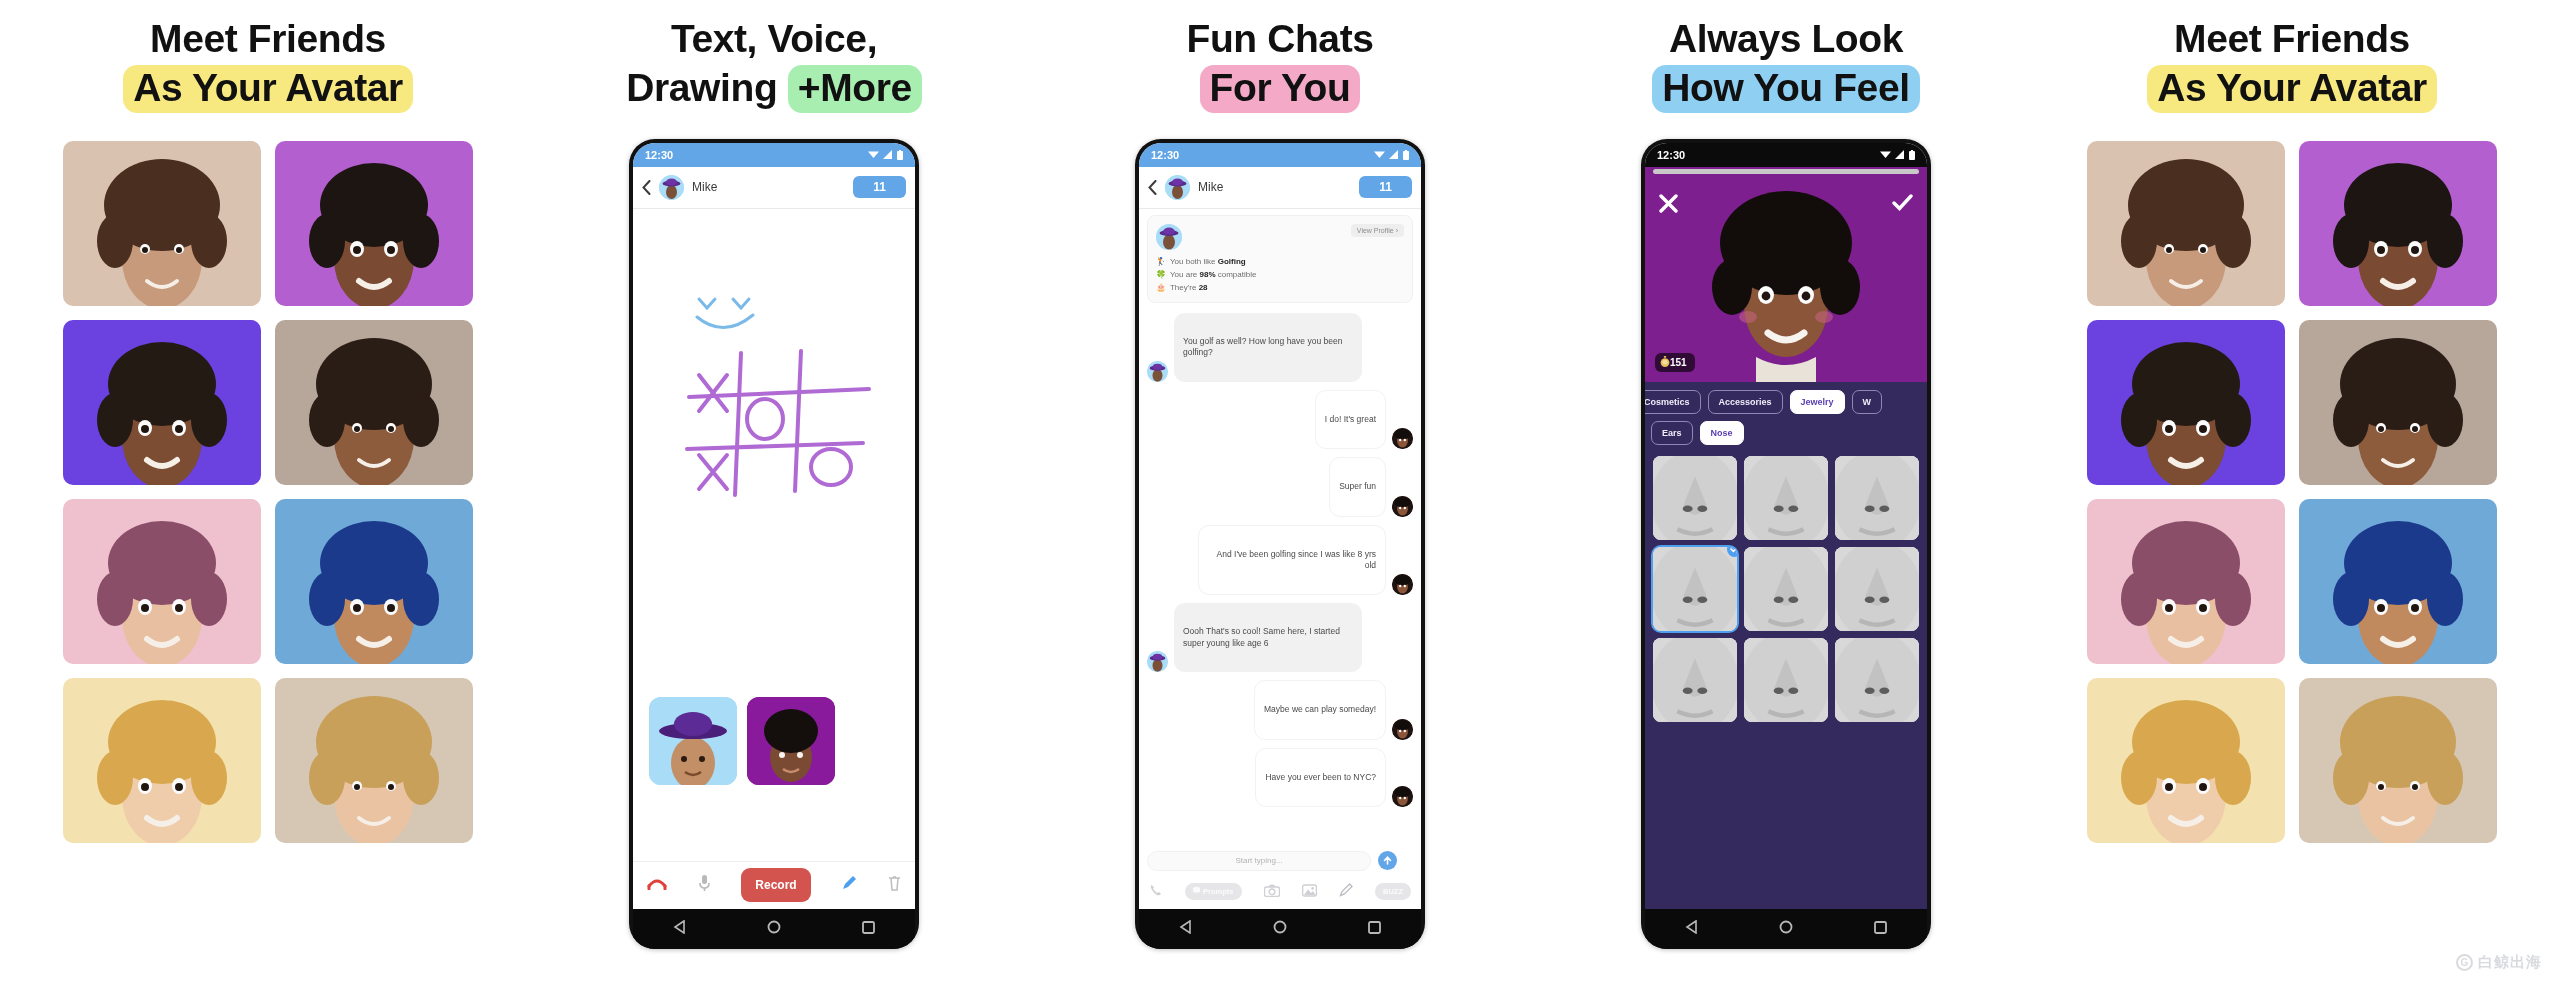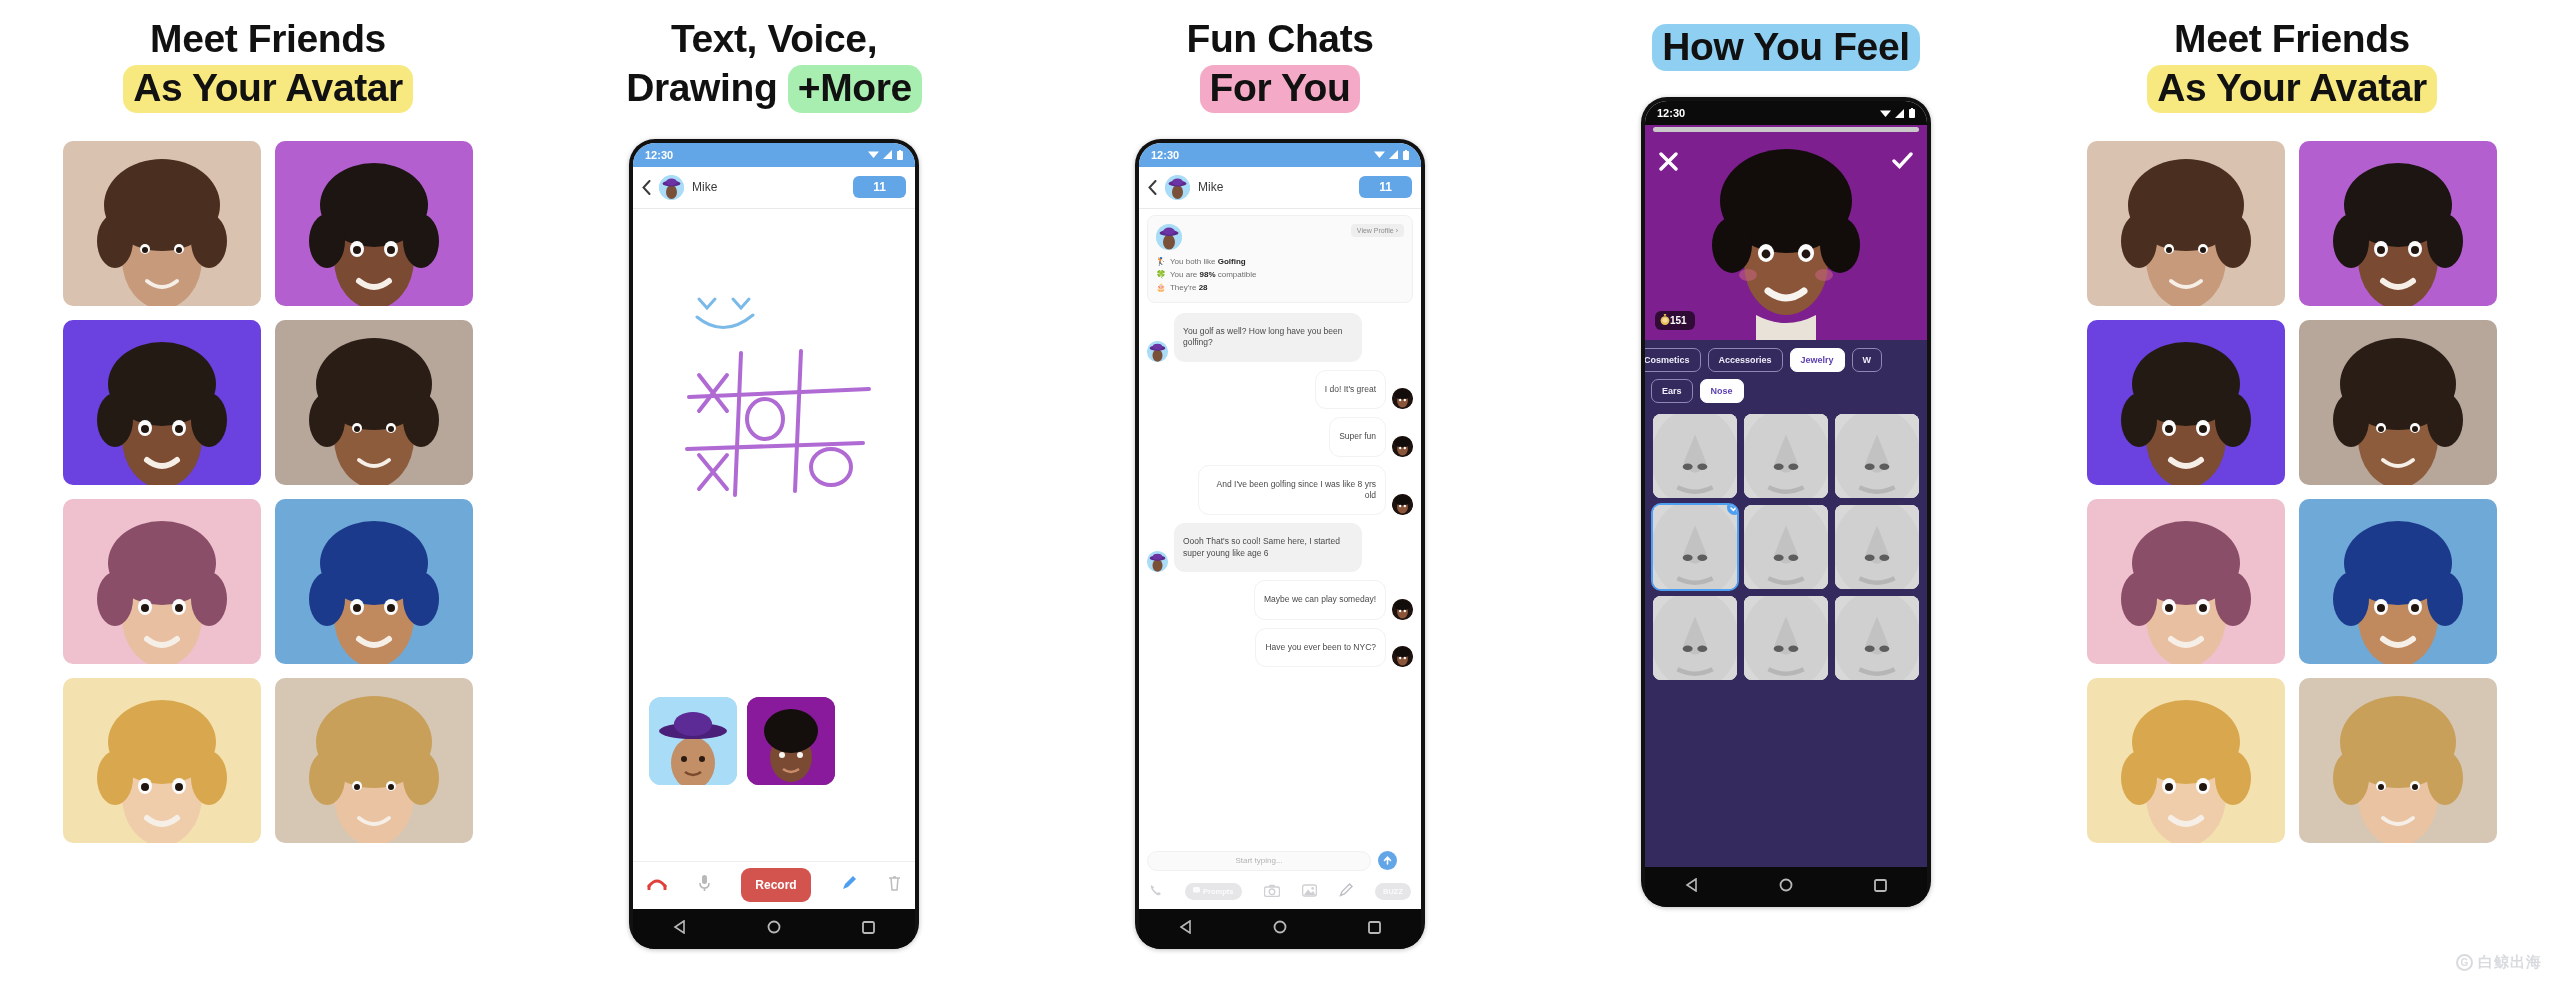--- a/index.html
+++ b/index.html
@@ -186,21 +186,21 @@
   .msg-row.me { justify-content:flex-end; }
   .bubble-av {
     width:21px;height:21px;border-radius:50%;flex:0 0 auto;overflow:hidden;position:relative;
     background:linear-gradient(#bfe6f7,#9dd6f0);
   }
   .bubble-av.dark { background:#3a2420; }
   .bubble {
     max-width:188px;
     font-size:8.5px;
     line-height:1.35;
-    padding:13px 9px;
+    padding:23px 9px;
     border-radius:11px;
     color:#4a4a4a;
   }
   .bubble.them { background:#f1f1f1; }
   .bubble.me { background:#ffffff; border:1px solid #f2f2f2; color:#4a4a4a; text-align:right; }
 
   .typing-row {
     display:flex;align-items:center;gap:7px;padding:6px 24px 4px 8px;background:#fff;
   }
   .typing-input {
@@ -736,20 +736,21 @@
             </svg></span>
         <span class="nb"><svg width="13" height="13" viewBox="0 0 13 13">
               <rect x="1" y="1" width="11" height="11" rx="1.5" fill="none" stroke="#d8d8d8" stroke-width="1.8"></rect>
             </svg></span>
       </div>
     </div>
   </div>
 
   <div class="panel">
     <div class="headline">
+      <span class="l1">Always Look</span>
       <span class="l2"><span class="hl hl-blue">How You Feel</span></span>
     </div>
 
     <div class="phone">
       <div class="phone-inner">
         <div class="statusbar dark">
           <span>12:30</span>
           <span class="sb-icons">
             <span>
                 <svg width="11" height="9" viewBox="0 0 11 9">

